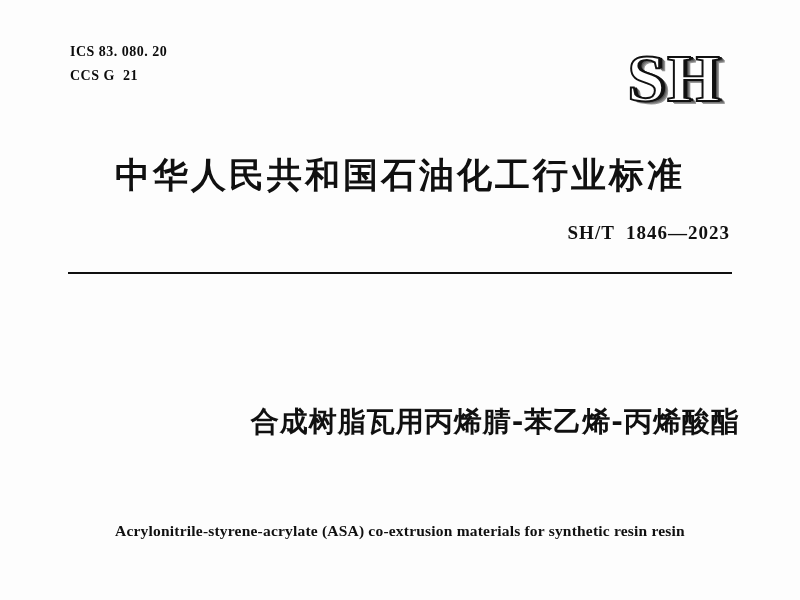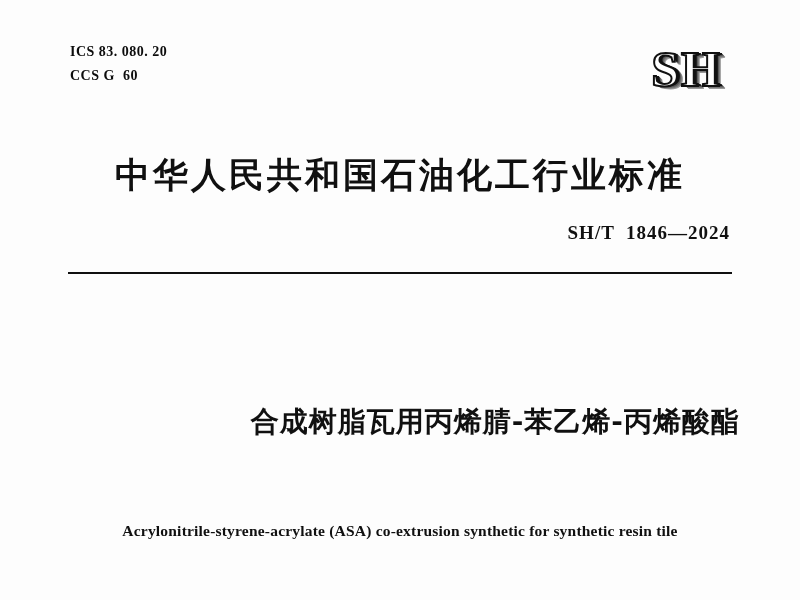--- a/index.html
+++ b/index.html
@@ -38,21 +38,21 @@
     white-space: pre;
   }
 
   
   .sh-logo {
     position: absolute;
     right: 78px;
     top: 44px;
     font-family: "Liberation Serif", serif;
     font-weight: bold;
-    font-size: 50px;
+    font-size: 68px;
     line-height: 1;
     letter-spacing: 2px;
     color: #ffffff;
     -webkit-text-stroke: 2px #111111;
     text-shadow:
        3px 0 0 #111111,
        4px 1px 0 #555555,
        5px 2px 0 #777777,
        6px 3px 0 #999999;
   }
@@ -126,30 +126,30 @@
     color: #101010;
   }
 </style>
 </head>
 <body>
 
 <div class="page">
 
   <div class="codes">
     <div>ICS 83. 080. 20</div>
-    <div>CCS G  60</div>
+    <div>CCS G  21</div>
   </div>
 
   <div class="sh-logo">SH</div>
 
   <div class="std-title">中华人民共和国石油化工行业标准</div>
 
-  <div class="std-number">SH/T  1846—2024</div>
+  <div class="std-number">SH/T  1846—2023</div>
 
   <div class="rule"></div>
 
   <div class="subject">
     <span>合成树脂瓦用丙烯腈-苯乙烯-丙烯酸酯</span>
   </div>
 
-  <div class="subject-en">Acrylonitrile-styrene-acrylate (ASA) co-extrusion synthetic for synthetic resin tile</div>
+  <div class="subject-en">Acrylonitrile-styrene-acrylate (ASA) co-extrusion materials for synthetic resin resin</div>
 
 </div>
 
 </body></html>

